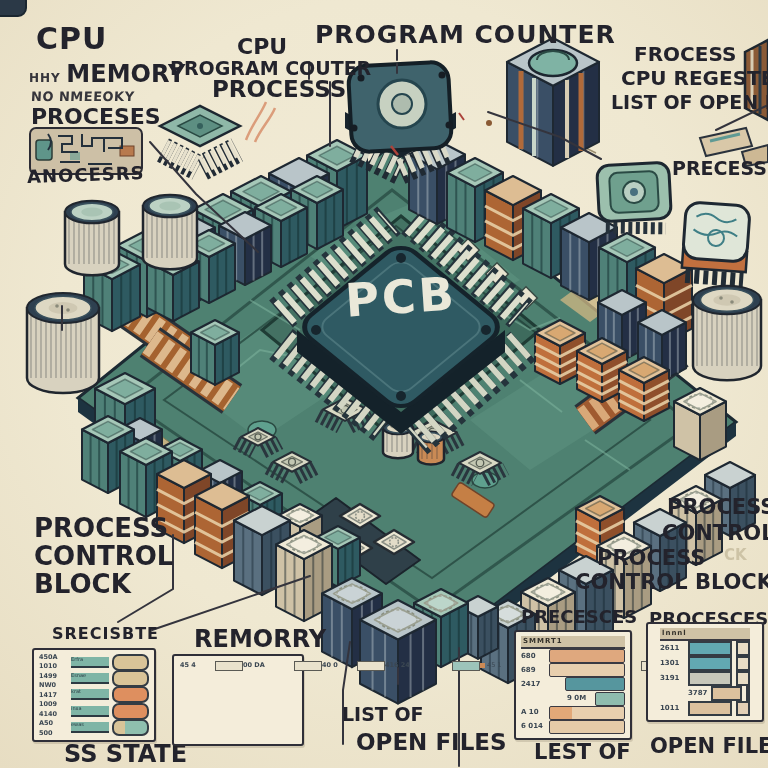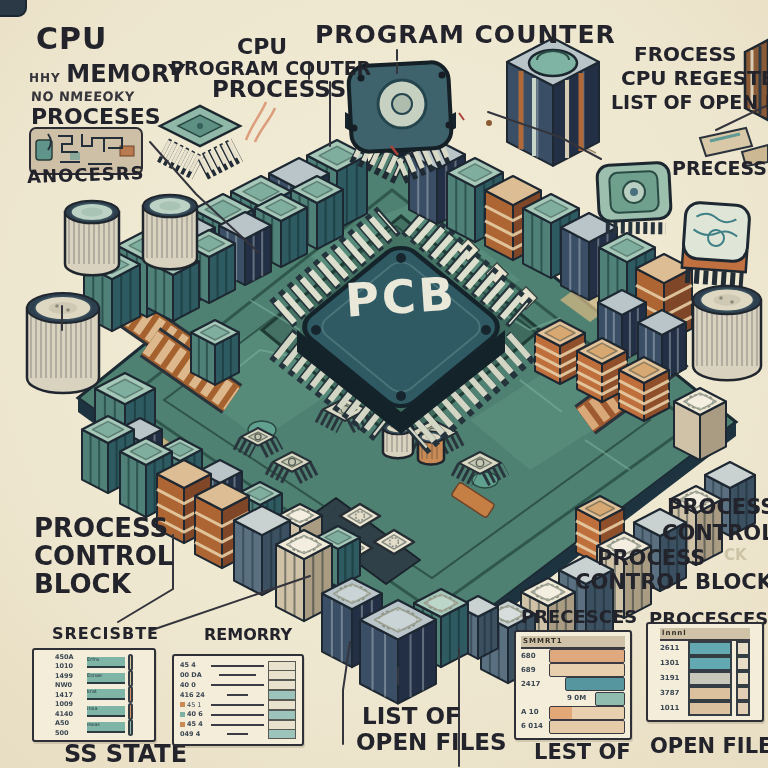--- a/index.html
+++ b/index.html
@@ -863,32 +863,32 @@
 <div class="lbl" style="left:34px;top:515px;font-size:26px">PROCESS</div>
 <div class="lbl" style="left:34px;top:543px;font-size:26px">CONTROL</div>
 <div class="lbl" style="left:34px;top:571px;font-size:26px">BLOCK</div>
 
 <div class="lbl" style="left:667px;top:497px;font-size:21px">PROCESS</div>
 <div class="lbl" style="left:662px;top:523px;font-size:21px">CONTROL</div>
 <div class="lbl faint" style="left:724px;top:548px;font-size:15px">CK</div>
 <div class="lbl" style="left:597px;top:548px;font-size:21px">PROCESS</div>
 <div class="lbl" style="left:575px;top:572px;font-size:21px">CONTROL BLOCK</div>
 
-<div class="lbl" style="left:362px;top:705px;font-size:23px">LIST OF</div>
+<div class="lbl" style="left:342px;top:705px;font-size:19px">LIST OF</div>
 <div class="lbl" style="left:356px;top:731px;font-size:23px">OPEN FILES</div>
 
 <div class="lbl" style="left:52px;top:626px;font-size:16px;letter-spacing:1px">SRECISBTE</div>
-<div class="lbl" style="left:204px;top:627px;font-size:16px">REMORRY</div>
+<div class="lbl" style="left:194px;top:627px;font-size:24px">REMORRY</div>
 <div class="lbl" style="left:521px;top:608px;font-size:18px">PRECESCES</div>
 <div class="lbl" style="left:649px;top:610px;font-size:18px">PROCESCES</div>
 <div class="lbl" style="left:64px;top:742px;font-size:24px">SS STATE</div>
 <div class="lbl" style="left:534px;top:742px;font-size:21px">LEST OF</div>
 <div class="lbl" style="left:650px;top:736px;font-size:21px">OPEN FILES</div>
 
-<div id="tblA" class="tbl" style="left:32px;top:648px;width:124px;height:94px;padding:4px 21px;gap:4px">
+<div id="tblA" class="tbl" style="left:32px;top:648px;width:124px;height:94px;padding:4px 5px;gap:4px">
     <div style="width: 28px; display: flex; flex-direction: column; justify-content: space-between; font-size: 6.5px; font-weight: bold; color: rgb(59, 71, 82); line-height: 1;">
       <div>450A</div>
       <div>1010</div>
       <div>1499</div>
       <div>NW0</div>
       <div>1417</div>
       <div>1009</div>
       <div>4140</div>
       <div>A50</div>
       <div>500</div>
@@ -909,21 +909,21 @@
       <div style="display: flex; align-items: center; gap: 3px; height: 15px;">
         <div style="width: 38px; height: 9px; background: rgb(127, 181, 166); border-bottom: 2px solid rgb(45, 58, 66); font-size: 5px; color: rgb(42, 58, 66); overflow: hidden; line-height: 1;">inxa</div>
         <div style="flex: 1 1 0%; height: 13px; border: 2px solid rgb(52, 60, 68); border-radius: 7px; background: rgb(222, 143, 95);"></div>
       </div>
       <div style="display: flex; align-items: center; gap: 3px; height: 15px;">
         <div style="width: 38px; height: 9px; background: rgb(127, 181, 166); border-bottom: 2px solid rgb(45, 58, 66); font-size: 5px; color: rgb(42, 58, 66); overflow: hidden; line-height: 1;">ewas</div>
         <div style="flex: 1 1 0%; height: 13px; border: 2px solid rgb(52, 60, 68); border-radius: 7px; background: linear-gradient(90deg, rgb(217, 196, 152) 0px, rgb(217, 196, 152) 32%, rgb(143, 191, 174) 32%);"></div>
       </div>
     </div>
   </div>
-<div id="tblB" class="tbl" style="left:172px;top:654px;width:132px;height:92px;padding:5px 6px;flex-direction:column;justify-content:space-between">
+<div id="tblB" class="tbl" style="left:172px;top:654px;width:132px;height:92px;padding:5px 6px;flex-direction:row;justify-content:space-between">
     <div style="display: flex; align-items: center; gap: 4px; height: 9px;">
       <div style="width: 27px; font-size: 6.5px; font-weight: bold; color: rgb(59, 71, 82); display: flex; align-items: center; gap: 2px; line-height: 1;">
         <span>45 4</span>
       </div>
       <div style="flex: 1 1 0%; border-top: 2.2px solid rgb(60, 60, 70); height: 0px;"></div>
       <div style="width: 26px; height: 8px; border: 1px solid rgb(90, 90, 84); background: rgb(233, 226, 204);"></div>
     </div>
     <div style="display: flex; align-items: center; gap: 12px; height: 9px;">
       <div style="width: 27px; font-size: 6.5px; font-weight: bold; color: rgb(59, 71, 82); display: flex; align-items: center; gap: 2px; line-height: 1;">
         <span>00 DA</span>
@@ -1015,21 +1015,21 @@
       <div style="width: 24px; font-size: 7px; font-weight: bold; color: rgb(59, 71, 82); line-height: 1;">1301</div>
       <div style="width: 40px; height: 11px; border: 2px solid rgb(52, 60, 68); background: rgb(98, 169, 178);"></div>
       <div style="flex: 1 1 0%; height: 11px; border: 2px solid rgb(52, 60, 68); background: rgb(232, 221, 198);"></div>
     </div>
     <div style="display: flex; align-items: center; gap: 4px; flex: 1 1 0%;">
       <div style="width: 24px; font-size: 7px; font-weight: bold; color: rgb(59, 71, 82); line-height: 1;">3191</div>
       <div style="width: 40px; height: 11px; border: 2px solid rgb(52, 60, 68); background: rgb(199, 199, 186);"></div>
       <div style="flex: 1 1 0%; height: 11px; border: 2px solid rgb(52, 60, 68); background: rgb(232, 221, 198);"></div>
     </div>
     <div style="display: flex; align-items: center; gap: 4px; flex: 1 1 0%;">
-      <div style="width: 24px; font-size: 7px; font-weight: bold; color: rgb(59, 71, 82); line-height: 1;">3787</div>
+      <div style="width: 24px; font-size: 7px; font-weight: bold; color: rgb(59, 71, 82); line-height: 1; margin-left: 28px;">3787</div>
       <div style="width: 40px; height: 11px; border: 2px solid rgb(52, 60, 68); background: rgb(220, 193, 158);"></div>
       <div style="flex: 1 1 0%; height: 11px; border: 2px solid rgb(52, 60, 68); background: rgb(226, 207, 182);"></div>
     </div>
     <div style="display: flex; align-items: center; gap: 4px; flex: 1 1 0%;">
       <div style="width: 24px; font-size: 7px; font-weight: bold; color: rgb(59, 71, 82); line-height: 1;">1011</div>
       <div style="width: 40px; height: 11px; border: 2px solid rgb(52, 60, 68); background: rgb(220, 193, 158);"></div>
       <div style="flex: 1 1 0%; height: 11px; border: 2px solid rgb(52, 60, 68); background: rgb(226, 207, 182);"></div>
     </div>
   </div>
 

